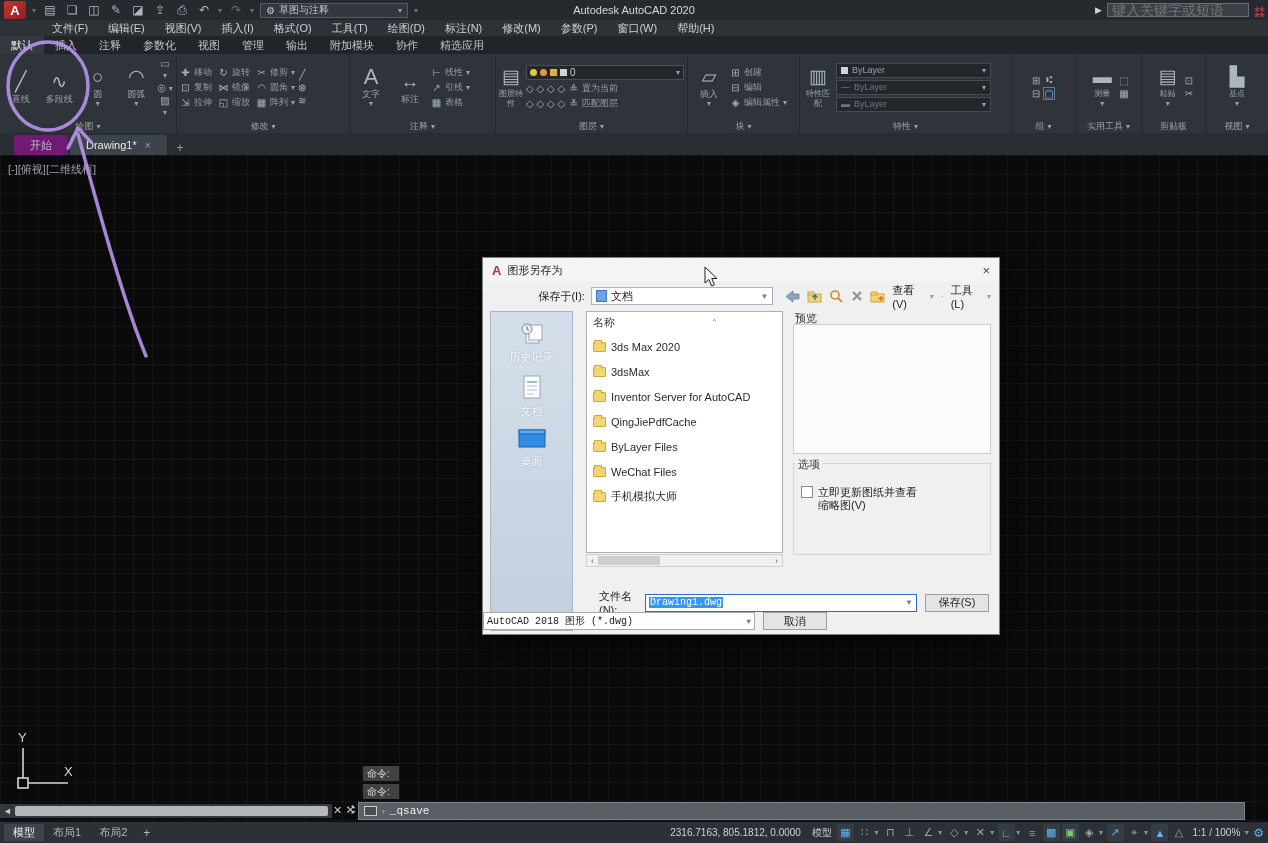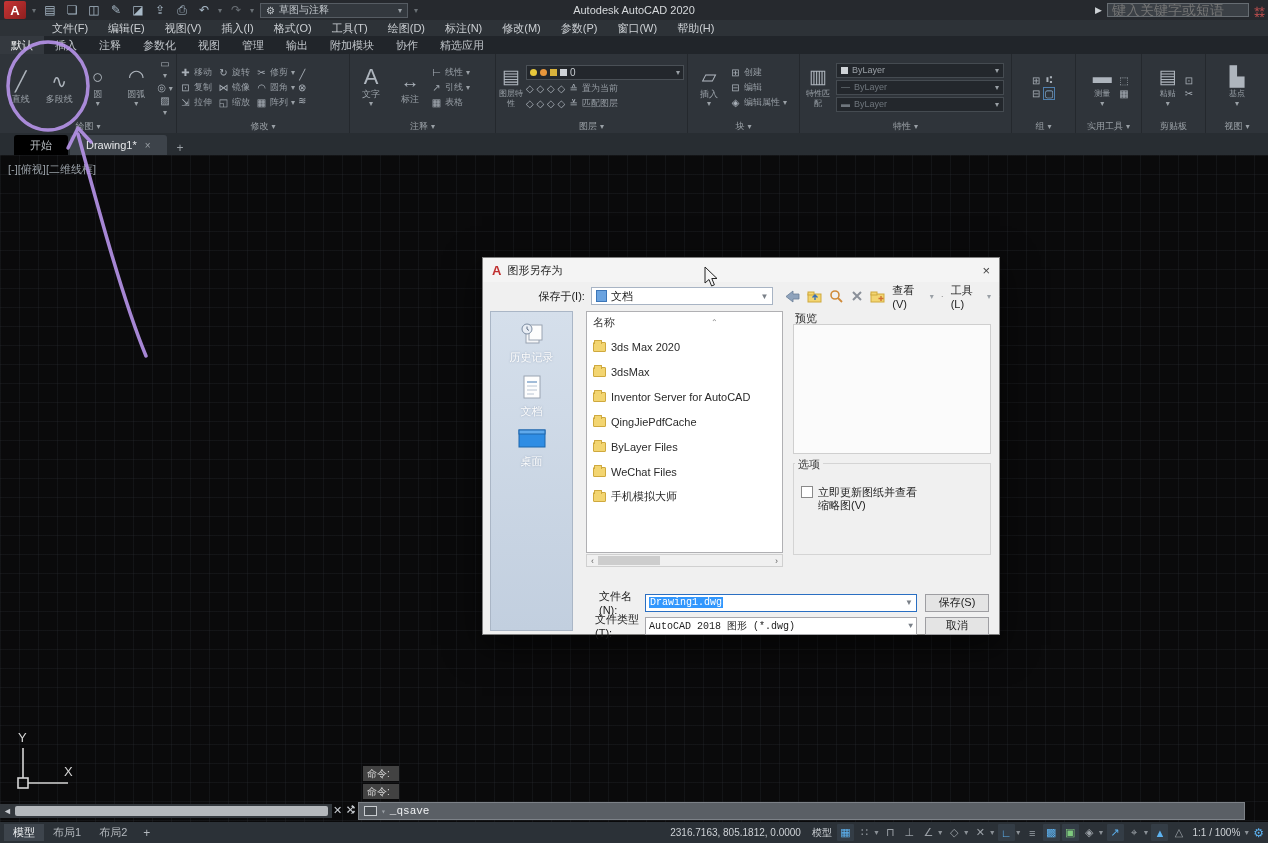--- a/index.html
+++ b/index.html
@@ -37,26 +37,26 @@
   .panel-label { height:13px; display:flex; align-items:center; justify-content:center; gap:3px; color:#9aa0a6; font-size:9px; }
   .bigbtn { width:36px; display:flex; flex-direction:column; align-items:center; justify-content:center; color:#9aa1a8; font-size:9px; line-height:10px; text-align:center; }
   .bigbtn .ic { font-size:19px; color:#aeb5bd; line-height:24px; }
   .scol { display:flex; flex-direction:column; justify-content:center; gap:2px; }
   .sbtn { display:flex; align-items:center; gap:3px; font-size:9px; color:#969da4; white-space:nowrap; }
   .sbtn .ic { color:#a8afb7; font-size:10px; width:11px; text-align:center; }
   .mini { color:#a8afb7; font-size:10px; text-align:center; }
   .grid3 { display:grid; grid-template-columns:auto auto auto; gap:2px 6px; }
   .layersel { width:158px; height:15px; background:#23272c; border:1px solid #4a5056; display:flex; align-items:center; gap:3px; padding:0 3px; color:#c7ccd1; font-size:10px; }
   .dot { width:7px; height:7px; display:inline-block; }
-  .proprow { width:168px; height:15px; background:#23272c; border:1px solid #454b51; display:flex; align-items:center; gap:4px; font-size:9px; color:#9aa0a6; padding:0 4px; }
+  .proprow { width:155px; height:15px; background:#23272c; border:1px solid #454b51; display:flex; align-items:center; gap:4px; font-size:9px; color:#9aa0a6; padding:0 4px; }
   .proprow .flexfill { flex:1; }
 
   
   #filetabs { left:0; top:133px; width:1268px; height:22px; background:#282d32; display:flex; align-items:flex-end; padding-left:14px; gap:2px; z-index:26; }
-  .ftab { height:20px; padding:0 16px; display:flex; align-items:center; gap:8px; font-size:11px; color:#b8bdc2; background:#000000; border-radius:3px 3px 0 0; }
+  .ftab { height:20px; padding:0 16px; display:flex; align-items:center; gap:8px; font-size:11px; color:#b8bdc2; background:#701a75; border-radius:3px 3px 0 0; }
   .ftab.active { background:#3d434a; color:#e6e8ea; }
   .ftab .x { color:#9aa0a6; font-size:10px; }
   .ftab-plus { color:#9aa0a6; font-size:12px; padding:0 8px; }
 
   
   #canvas { left:0; top:155px; width:1268px; height:667px;
     background-color:#0a0a0b;
     background-image:linear-gradient(rgba(80,90,100,.13) 1px, transparent 1px),
                      linear-gradient(90deg, rgba(80,90,100,.13) 1px, transparent 1px);
     background-size:19px 19px; z-index:1; }
@@ -693,21 +693,20 @@
 
   <div class="frow-bottom" id="fn-row">
     <span class="fb-label">文件名(N):</span>
     <div class="combo" id="fn-combo">
       <span class="sel">Drawing1.dwg</span>
       <span class="cbcaret">▼</span>
     </div>
     <div class="dlg-btn">保存(S)</div>
   </div>
   <div class="frow-bottom" id="ft-row">
-    <span class="fb-label">文件类型(T):</span>
     <div class="combo" id="ft-combo">
       <span>AutoCAD 2018 图形 (*.dwg)</span>
       <span class="cbcaret">▼</span>
     </div>
     <div class="dlg-btn">取消</div>
   </div>
 </div>
 
 <svg id="annot" class="abs" width="1268" height="843">
   <ellipse cx="48" cy="86" rx="40" ry="44" fill="none" stroke="#b793ea" stroke-width="3.5" opacity="0.9"></ellipse>

